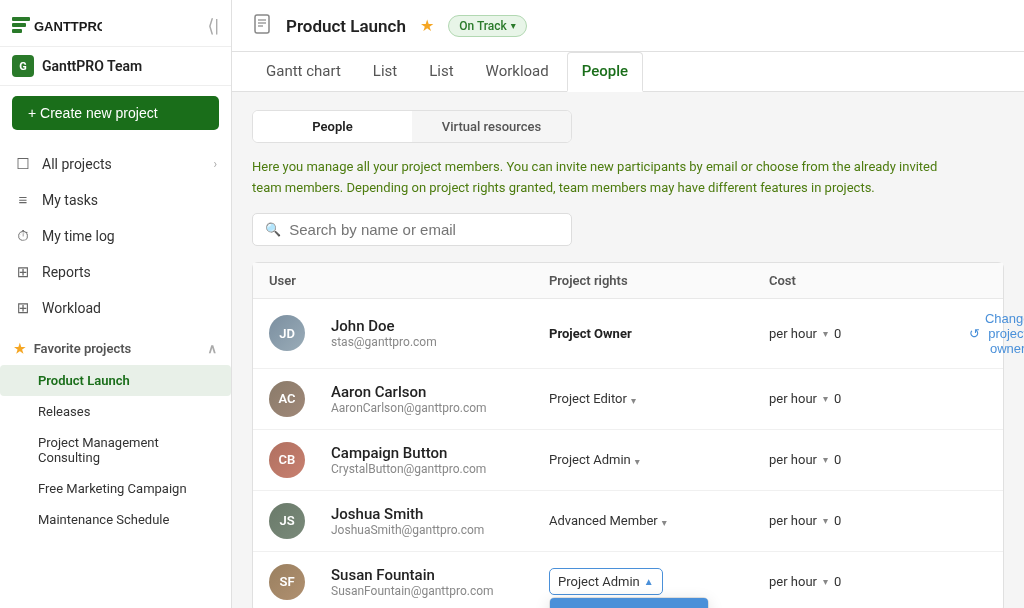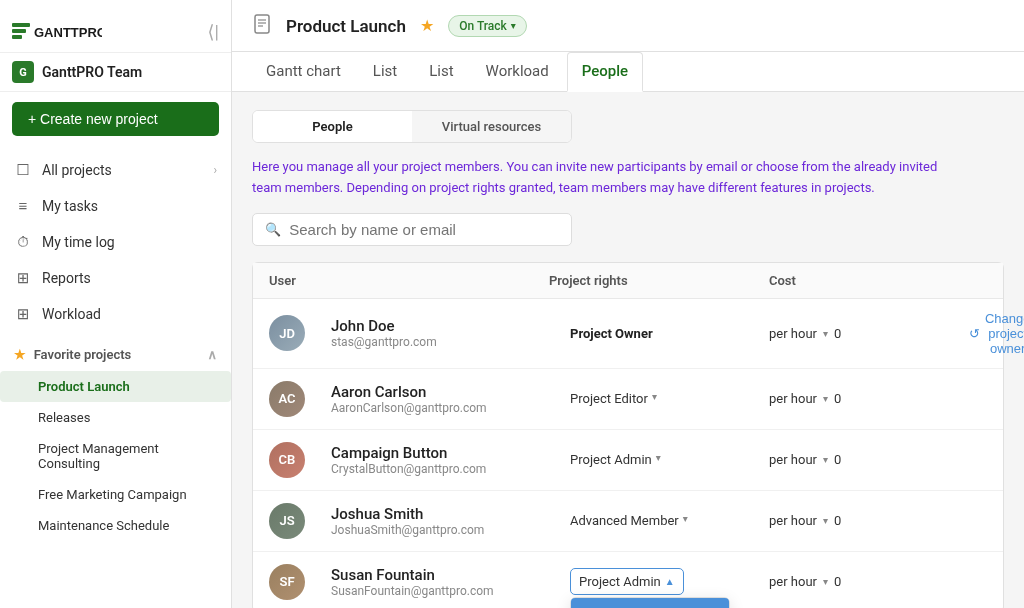--- a/index.html
+++ b/index.html
@@ -13,21 +13,21 @@
       border-right: 1px solid #e0e0e0;
       display: flex;
       flex-direction: column;
       height: 608px;
       overflow: hidden;
     }
     .sidebar-header {
       display: flex;
       align-items: center;
       justify-content: space-between;
-      padding: 20px 12px 10px 12px;
+      padding: 14px 12px 10px 12px;
       border-bottom: 1px solid #eee;
     }
     .logo-area { display: flex; align-items: center; gap: 6px; }
     .collapse-btn { color: #aaa; cursor: pointer; font-size: 18px; }
     .team-row {
       display: flex; align-items: center; gap: 8px;
       padding: 8px 12px;
       border-bottom: 1px solid #eee;
     }
     .team-icon { width: 22px; height: 22px; background: #2a7a2a; border-radius: 4px; display: flex; align-items: center; justify-content: center; color: white; font-size: 11px; font-weight: 700; }
@@ -157,21 +157,21 @@
       font-size: 13px;
       font-weight: 500;
       cursor: pointer;
       color: #555;
       background: #f5f5f5;
     }
     .subtab.active { background: #fff; color: #222; font-weight: 600; }
 
     .desc-text {
       font-size: 13px;
-      color: #6d28d9;
+      color: #4d7c0f;
       line-height: 1.6;
       margin-bottom: 14px;
       max-width: 700px;
     }
 
     
     .search-bar {
       display: flex;
       align-items: center;
       gap: 8px;
@@ -226,21 +226,21 @@
       flex-shrink: 0;
     }
     .avatar-jd { background: linear-gradient(135deg, #7b8fa0, #9aacb8); }
     .avatar-ac { background: linear-gradient(135deg, #8a7b6a, #a08878); }
     .avatar-cb { background: linear-gradient(135deg, #b07060, #c88070); }
     .avatar-js { background: linear-gradient(135deg, #6a7a6a, #7a8a7a); }
     .avatar-sf { background: linear-gradient(135deg, #9a8060, #b09070); text-align: right; }
     .user-info .user-name { font-size: 15px; font-weight: 500; color: #222; }
     .user-info .user-email { font-size: 12px; color: #888; }
 
-    .rights-cell { display: flex; align-items: flex-start; gap: 4px; font-size: 13px; color: #333; margin-left: 21px; }
+    .rights-cell { display: flex; align-items: flex-end; gap: 4px; font-size: 13px; color: #333; }
     .project-owner-label { font-weight: 700; font-size: 13px; color: #222; }
     .dropdown-arrow { color: #888; font-size: 10px; }
 
     
     .rights-select-active {
       display: flex; align-items: center; gap: 4px;
       border: 1.5px solid #4a90d9;
       border-radius: 5px;
       padding: 5px 8px;
       background: #fff;

